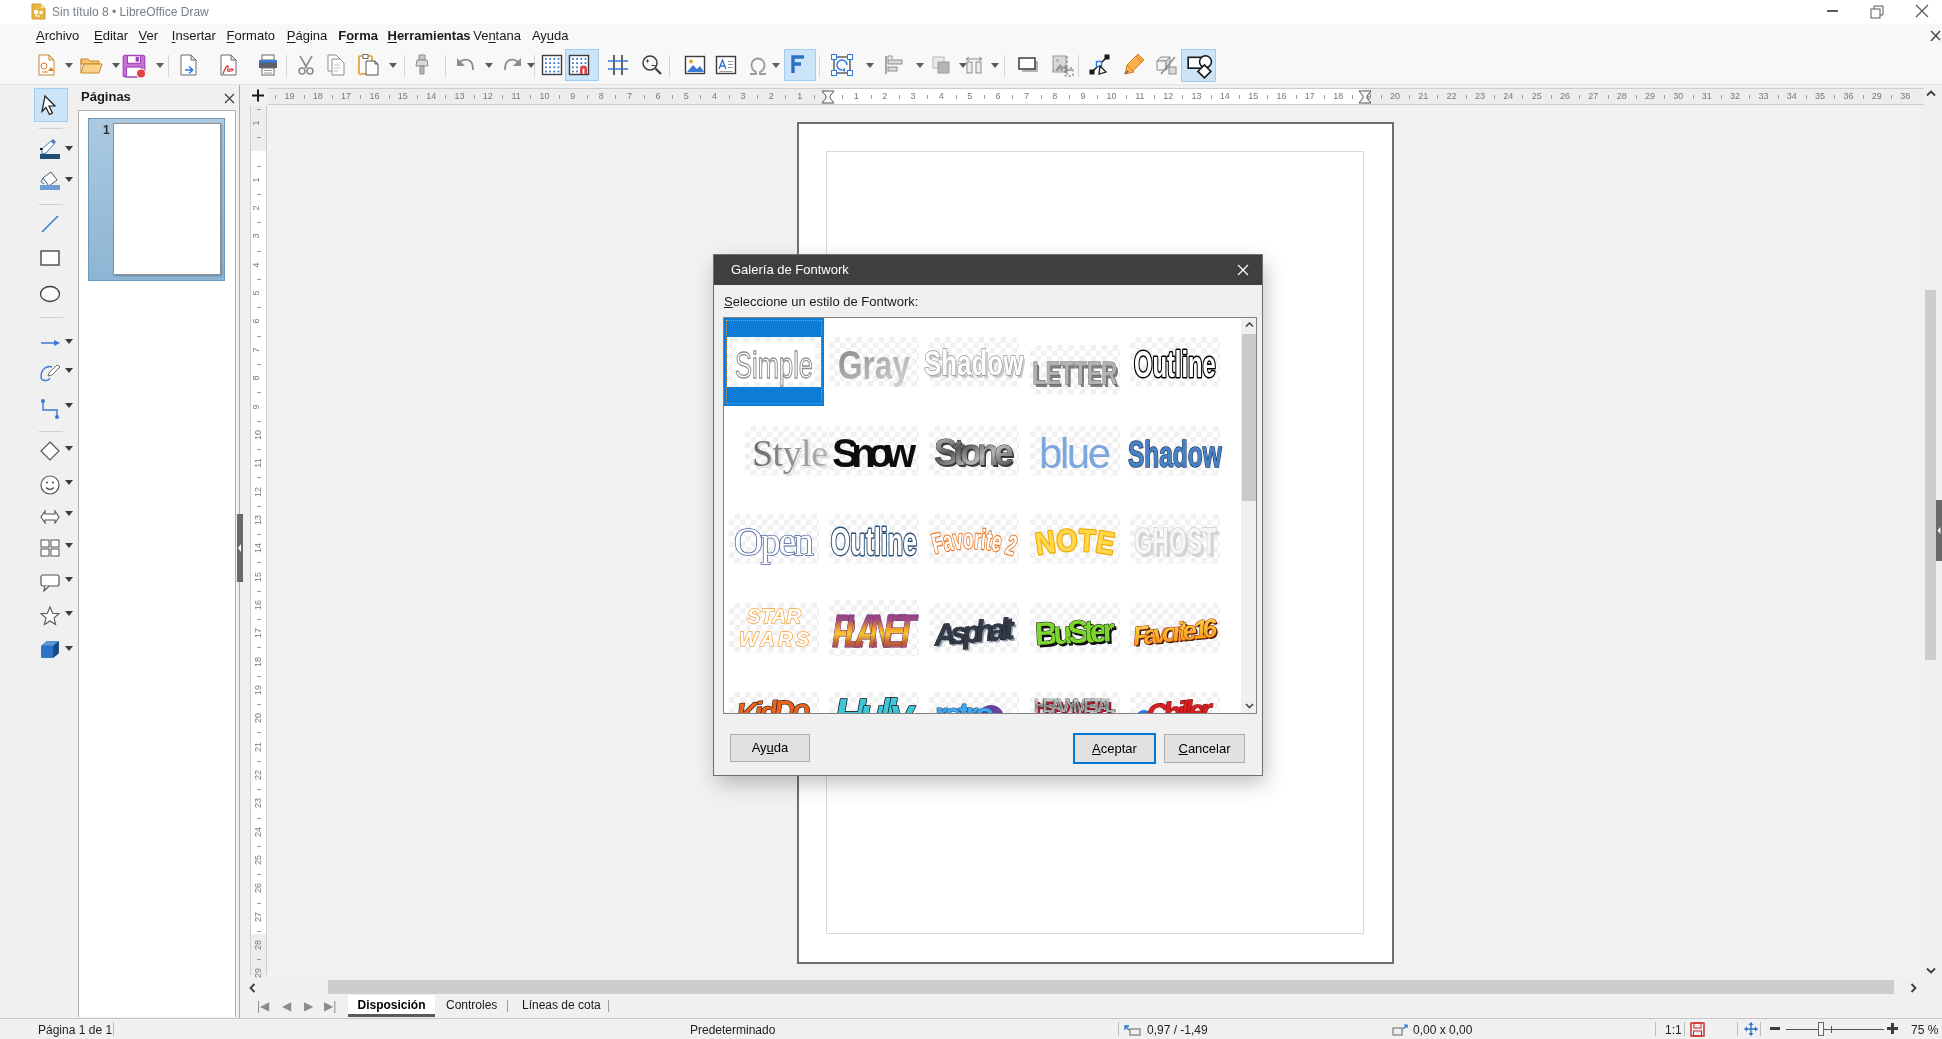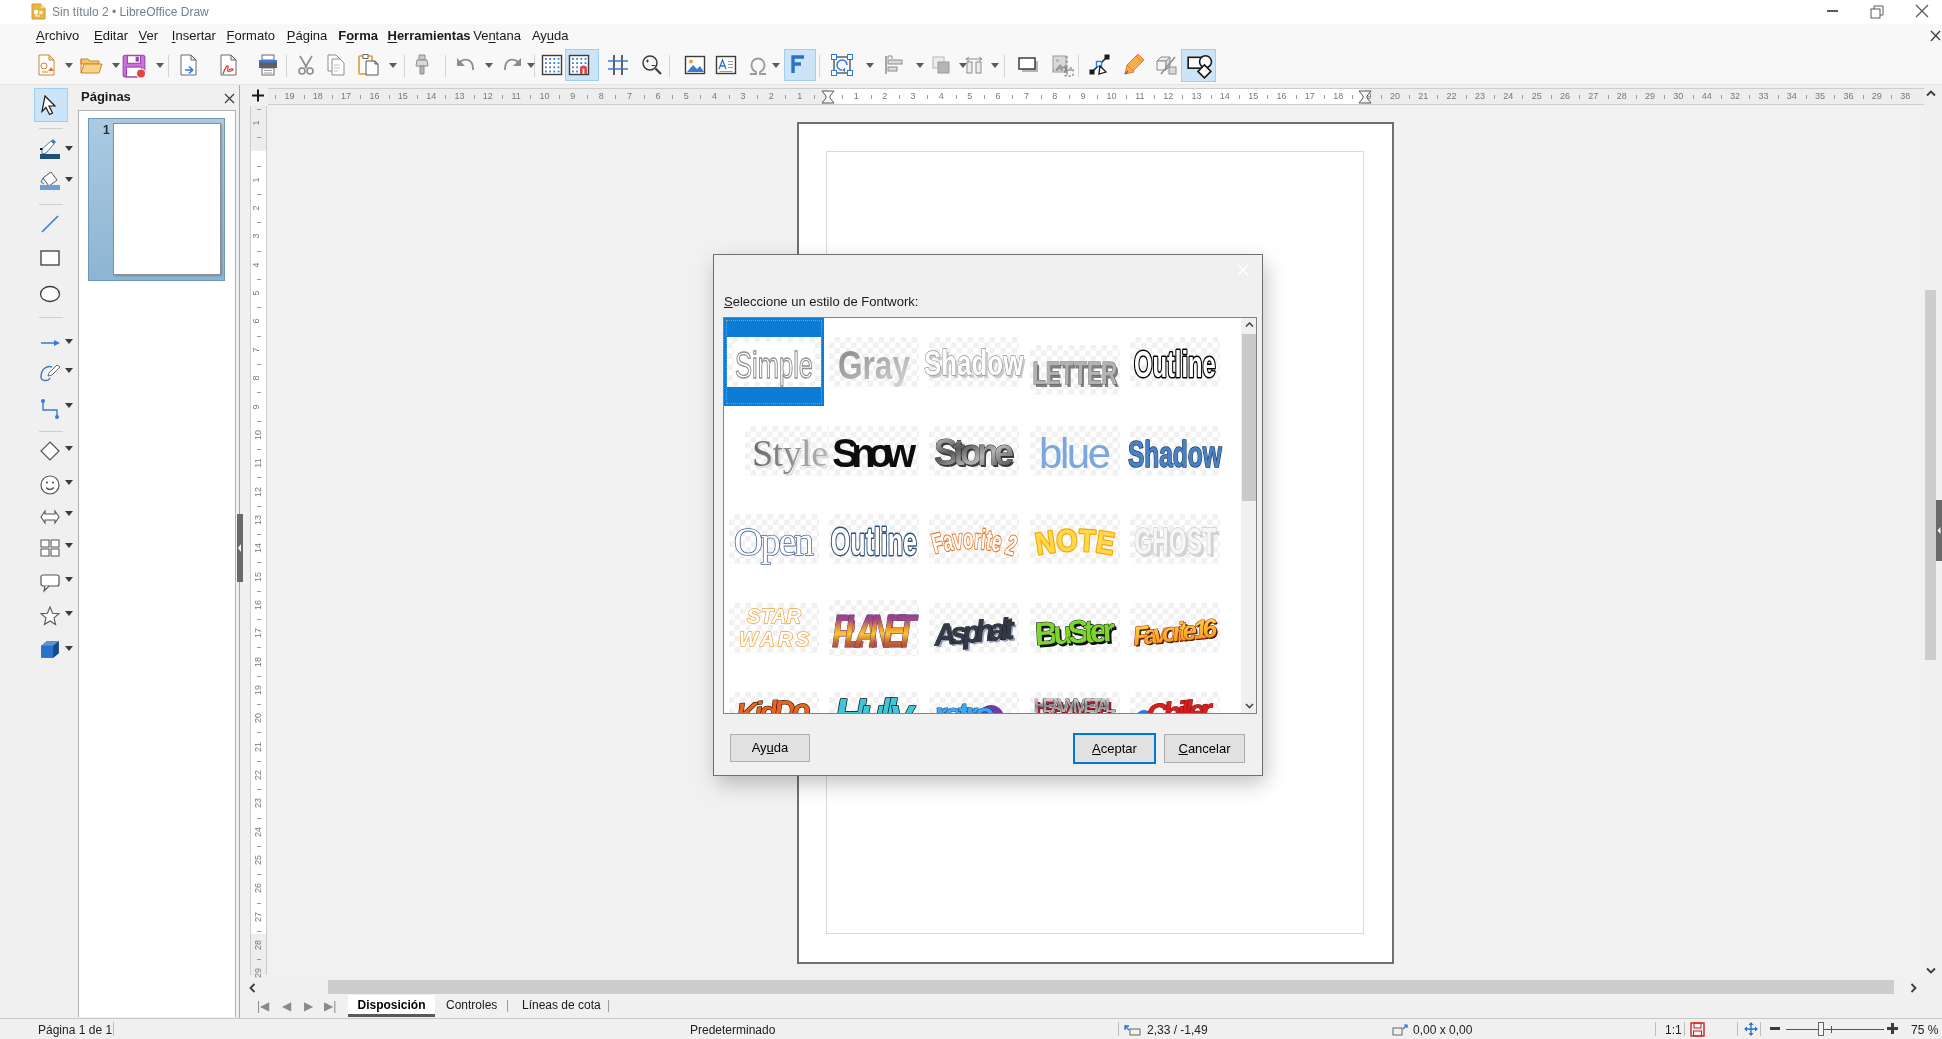--- a/index.html
+++ b/index.html
@@ -55,21 +55,21 @@
 #dscroll{position:absolute;left:517px;top:0;width:16px;height:395px;background:#f0f0f0}
 #dthumb{position:absolute;left:1px;top:16px;width:14px;height:167px;background:#c9c9c9}
 .cell{position:absolute;width:100.4px;height:88.7px;display:flex;align-items:center;justify-content:center}
 .chk{position:relative;display:flex;align-items:center;justify-content:center;background-image:linear-gradient(45deg,#f0f0f0 25%,transparent 25%,transparent 75%,#f0f0f0 75%),linear-gradient(45deg,#f0f0f0 25%,transparent 25%,transparent 75%,#f0f0f0 75%);background-size:11px 11px;background-position:0 0,5.5px 5.5px;background-color:#fff}
 .sel{background:#0c7cd5}
 .sel:after{content:"";position:absolute;left:2px;top:2px;right:2px;bottom:2px;border:1px dotted #e08a28}
 .btn{position:absolute;background:#e1e1e1;border:1px solid #adadad;font-size:13px;color:#000;text-align:center}
 </style></head>
 <body>
 <div class="abs" id="titlebar"></div>
-<div class="abs" id="title">Sin título 2 • LibreOffice Draw</div>
+<div class="abs" id="title">Sin título 8 • LibreOffice Draw</div>
 <svg class="abs" style="left:31px;top:3px" width="15" height="17" viewBox="0 0 15 17">
     <path d="M1 1h9l4 4v11H1z" fill="#e8b547" stroke="#d49c2e" stroke-width="1"></path>
     <path d="M10 1l4 4h-4z" fill="#f7dFA0"></path>
     <circle cx="5" cy="9" r="2.2" fill="#fff"></circle>
     <rect x="8.5" y="8" width="3" height="3" fill="#fff"></rect>
     <path d="M5 11v2h4" stroke="#fff" stroke-width="1" fill="none"></path>
   </svg>
 <div class="abs" style="left:1827px;top:10px;width:11px;height:1.5px;background:#5a5a5a"></div>
 <svg class="abs" style="left:1869px;top:4px" width="16" height="16">
     <rect x="2" y="5" width="9" height="9" fill="none" stroke="#5a5a5a"></rect>
@@ -459,21 +459,21 @@
       <div class="hnum" style="left:1155.266px">21</div>
       <div class="hnum" style="left:1183.612px">22</div>
       <div class="hnum" style="left:1211.958px">23</div>
       <div class="hnum" style="left:1240.304px">24</div>
       <div class="hnum" style="left:1268.65px">25</div>
       <div class="hnum" style="left:1296.996px">26</div>
       <div class="hnum" style="left:1325.342px">27</div>
       <div class="hnum" style="left:1353.688px">28</div>
       <div class="hnum" style="left:1382.034px">29</div>
       <div class="hnum" style="left:1410.38px">30</div>
-      <div class="hnum" style="left:1438.726px">44</div>
+      <div class="hnum" style="left:1438.726px">31</div>
       <div class="hnum" style="left:1467.0720000000001px">32</div>
       <div class="hnum" style="left:1495.4180000000001px">33</div>
       <div class="hnum" style="left:1523.7640000000001px">34</div>
       <div class="hnum" style="left:1552.1100000000001px">35</div>
       <div class="hnum" style="left:1580.4560000000001px">36</div>
       <div class="hnum" style="left:1608.802px">29</div>
       <div class="hnum" style="left:1637.148px">38</div>
       <div class="htick" style="left:7.253000000000043px"></div>
       <div class="htick" style="left:35.599000000000046px"></div>
       <div class="htick" style="left:63.94499999999999px"></div>
@@ -642,21 +642,21 @@
   <div class="tab" style="left:206px">Controles</div>
   <div class="tab" style="left:266px;color:#999">|</div>
   <div class="tab" style="left:282px">Líneas de cota</div>
   <div class="tab" style="left:367px;color:#999">|</div>
 </div>
 <div class="abs" id="statusbar">
   <div class="st" style="left:38px">Página 1 de 1</div>
   <div class="ssep" style="left:113px"></div>
   <div class="st" style="left:690px">Predeterminado</div>
   <div class="ssep" style="left:1118px"></div>
-  <div class="st" style="left:1147px">2,33 / -1,49</div>
+  <div class="st" style="left:1147px">0,97 / -1,49</div>
   <div class="st" style="left:1413px">0,00 x 0,00</div>
   <div class="ssep" style="left:1655px"></div>
   <div class="st" style="left:1665px">1:1</div>
   <div class="ssep" style="left:1684px"></div>
   <div class="ssep" style="left:1737px"></div>
   <div class="ssep" style="left:1760px"></div>
   <div class="st" style="left:1911px">75&nbsp;%</div>
   <svg style="position:absolute;left:1124px;top:6px" width="17" height="11">
       <path d="M1 5V1h4M1 1l4 4" stroke="#2a72c8" stroke-width="1.3" fill="none"></path>
       <rect x="6" y="4" width="10" height="6" fill="none" stroke="#666"></rect>
@@ -677,20 +677,21 @@
   <div style="position:absolute;left:1786px;top:9.5px;width:98px;height:1.5px;background:#555"></div>
   <div style="position:absolute;left:1831px;top:7px;width:1px;height:7px;background:#555"></div>
   <div style="position:absolute;left:1818px;top:2.5px;width:6px;height:14px;background:#f5f5f5;border:1px solid #666"></div>
   <div style="position:absolute;left:1887px;top:8px;width:11px;height:2.5px;background:#3c3c3c"></div>
     <div style="position:absolute;left:1891.3px;top:3.8px;width:2.5px;height:11px;background:#3c3c3c"></div>
 </div>
 <svg class="abs" style="left:1930px;top:30px" width="11" height="11">
     <path d="M1 1l9 9M10 1l-9 10" stroke="#3c3c3c" stroke-width="1.3"></path>
   </svg>
 <div class="abs" id="dialog">
+  <div id="dtitle"><span style="margin-left:17px">Galería de Fontwork</span></div>
   <svg style="position:absolute;left:523px;top:9px" width="12" height="12">
       <path d="M1 1l10 10M11 1L1 11" stroke="#fff" stroke-width="1.2"></path>
     </svg>
   <div id="dlabel"><u>S</u>eleccione un estilo de Fontwork:</div>
   <div id="dlist">
     <div id="cells">
         <div class="cell sel" style="left:0px;top:0px">
           <div class="chk" style="width:94px;height:50px">
             <svg width="94" height="50" style="overflow:visible">
               <rect x="7" y="5" width="80" height="40" fill="#fff"></rect>

